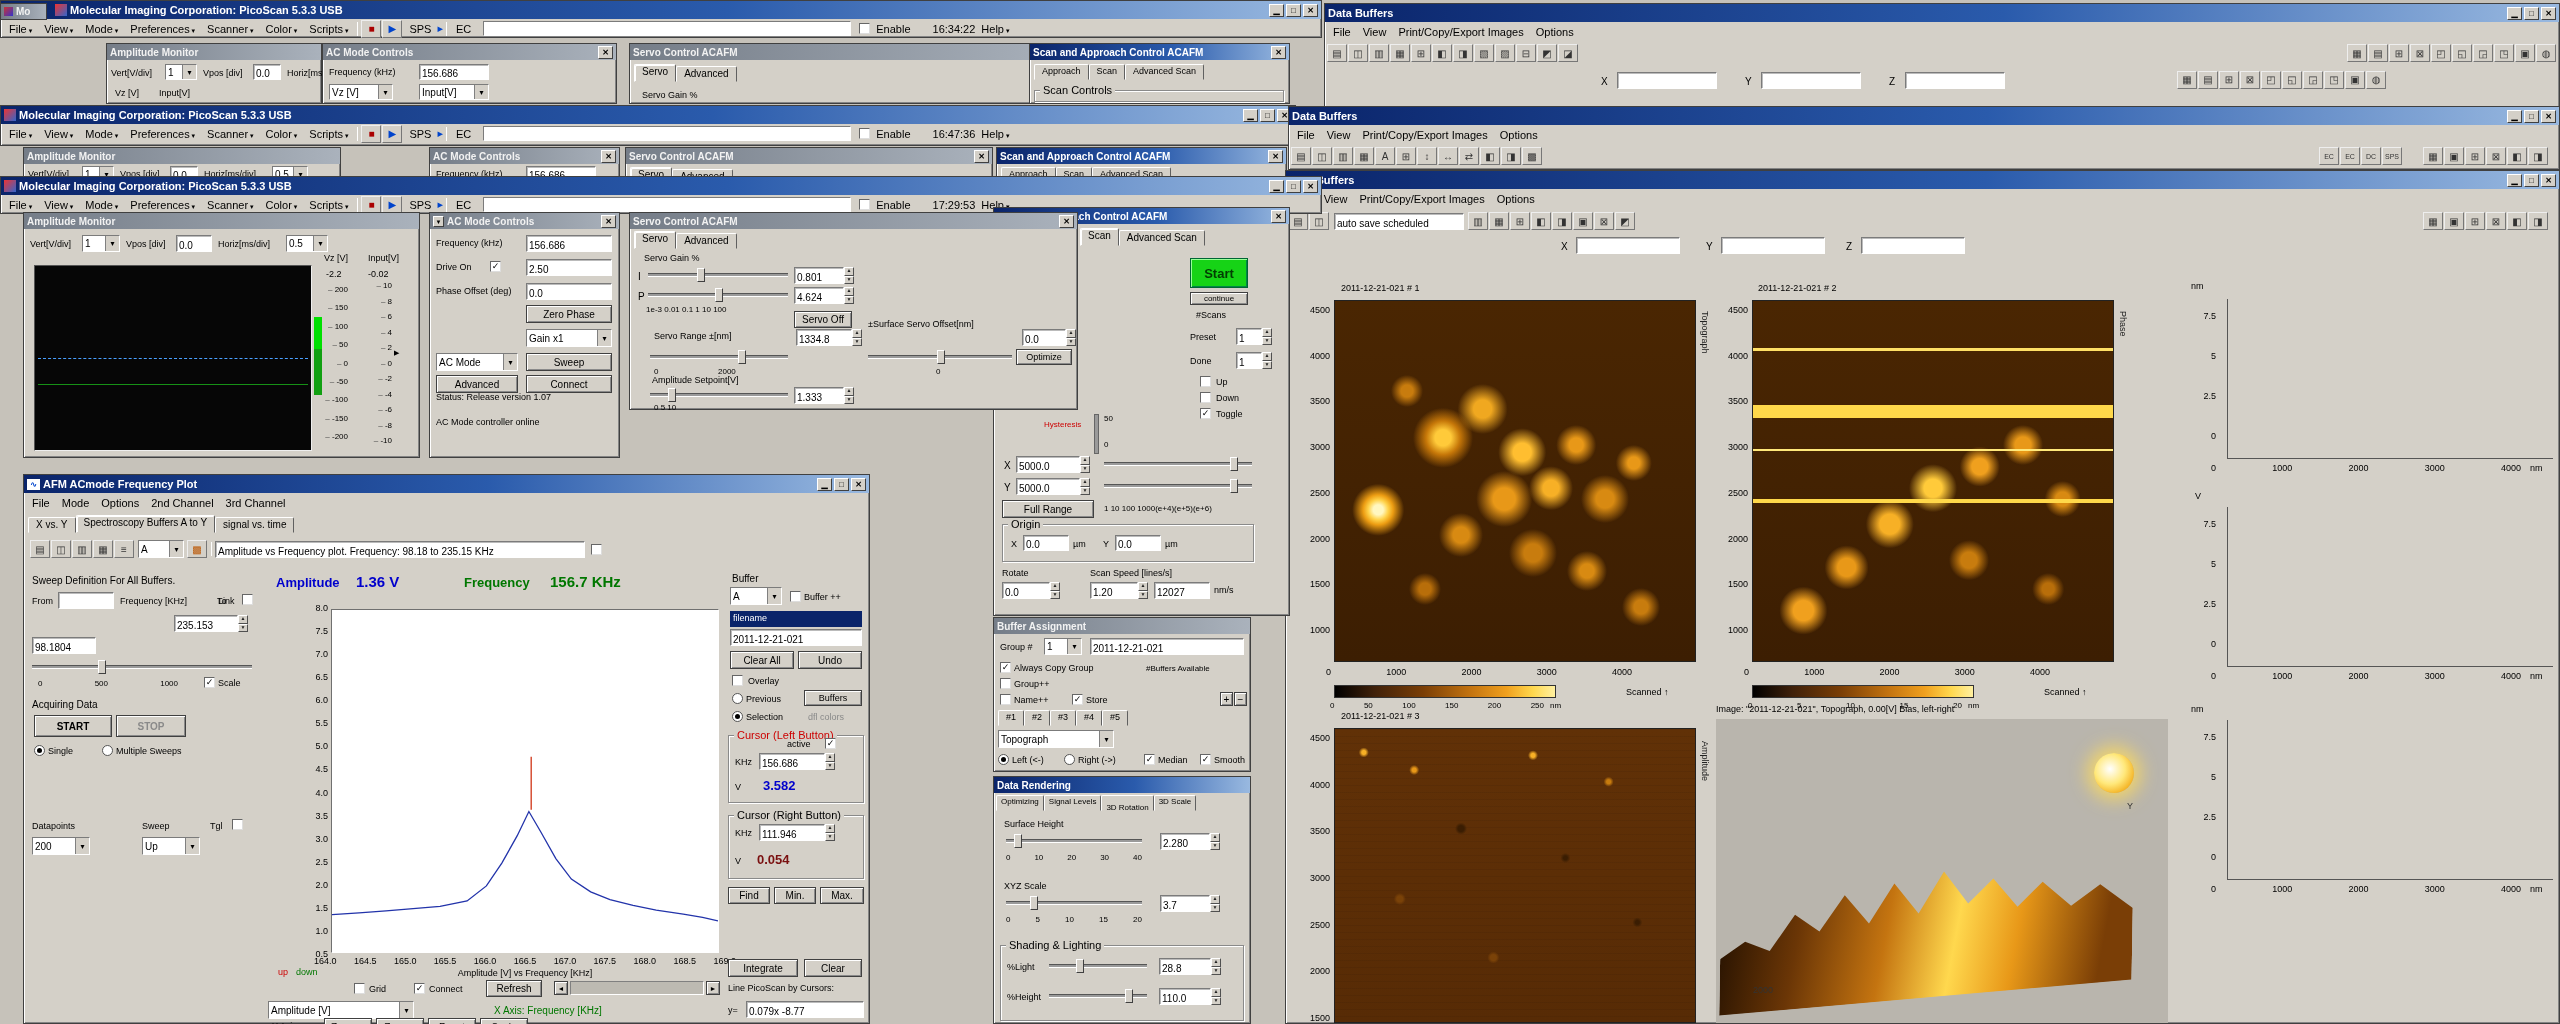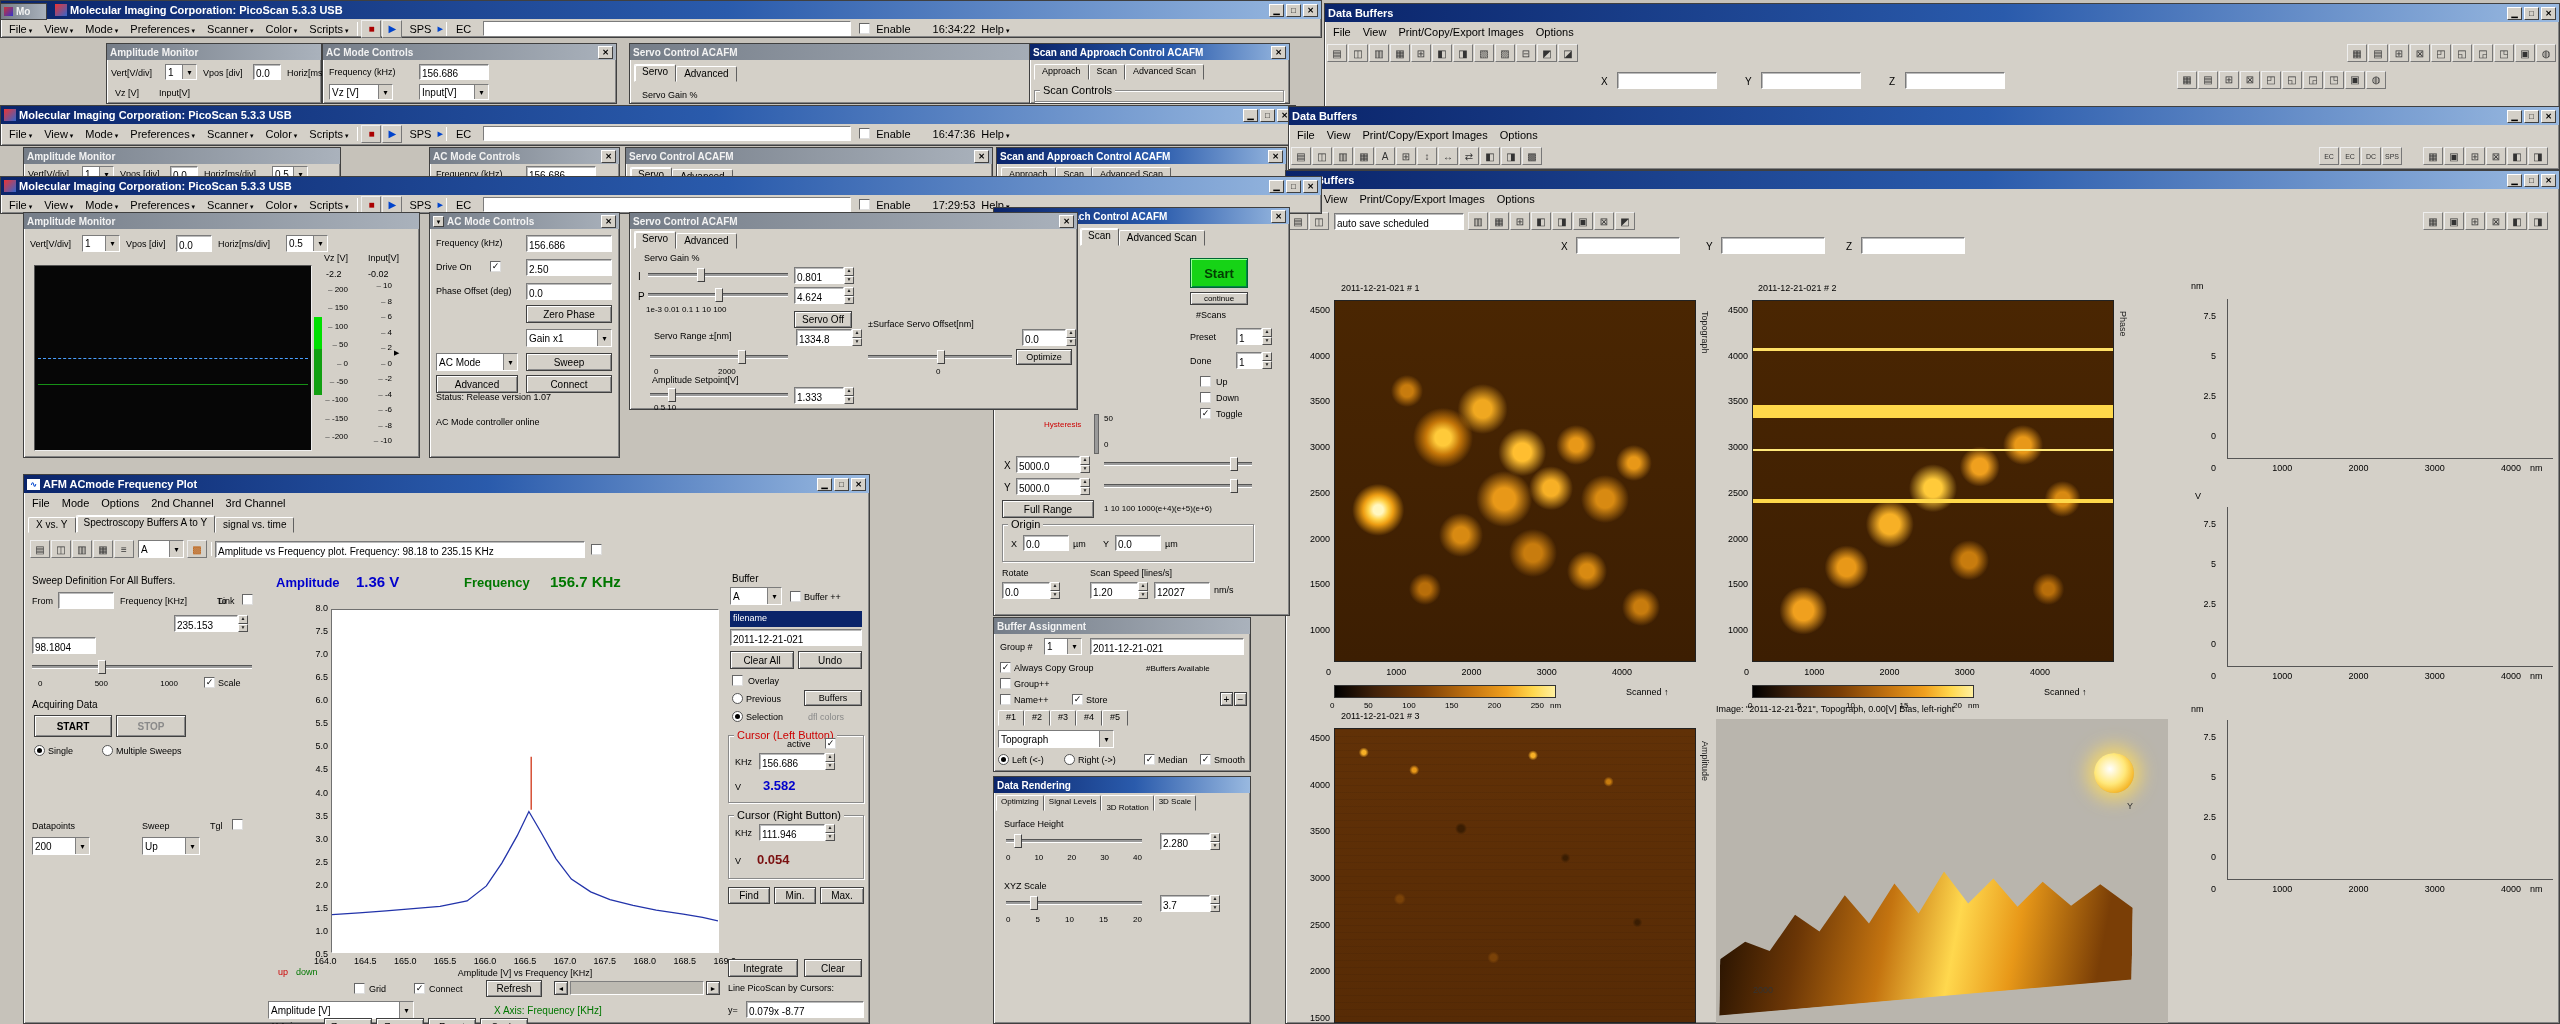--- a/index.html
+++ b/index.html
@@ -844,20 +844,41 @@
       <i>▲</i>
       <i>▼</i>
     </span>
  <div class="tickrow f8" style="left:12px;top:138px;width:136px">
       <span class="tk">0</span>
       <span class="tk">5</span>
       <span class="tk">10</span>
       <span class="tk">15</span>
       <span class="tk">20</span>
     </div>
+ <div class="grp" style="left:6px;top:168px;width:244px;height:76px">
+  <span class="gl">Shading &amp; Lighting</span>
+  <span class="lb f9" style="left:6px;top:16px">%Light</span>
+  <div class="sl" style="left:48px;top:12px;width:98px;height:16px">
+        <span class="th" style="left:28%"></span>
+      </div>
+  <div class="fld abs" style="left:158px;top:12px;width:52px;height:17px">28.8</div>
+  <span class="spin abs" style="left:210px;top:12px;height:17px">
+        <i>▲</i>
+        <i>▼</i>
+      </span>
+  <span class="lb f9" style="left:6px;top:46px">%Height</span>
+  <div class="sl" style="left:48px;top:42px;width:98px;height:16px">
+        <span class="th" style="left:78%"></span>
+      </div>
+  <div class="fld abs" style="left:158px;top:42px;width:52px;height:17px">110.0</div>
+  <span class="spin abs" style="left:210px;top:42px;height:17px">
+        <i>▲</i>
+        <i>▼</i>
+      </span>
+ </div>
 </div>
 
 <div class="w" style="left:23px;top:474px;width:847px;height:550px">
  <div class="cap">
   <span style="width:13px;height:11px;background:#fff;color:#04c;font-size:8px;line-height:11px;text-align:center;flex:none">∿</span>
   <span>AFM ACmode Frequency Plot</span>
   <span class="sys">
         <span class="sysb">▁</span>
         <span class="sysb">□</span>
         <span class="sysb">✕</span>

